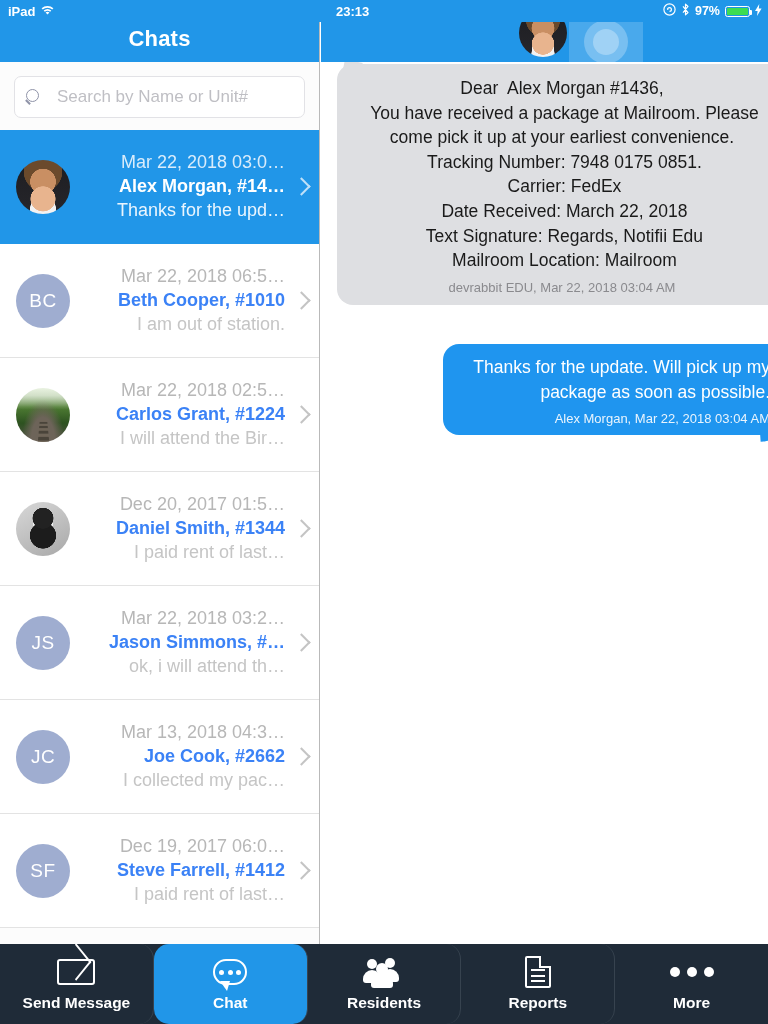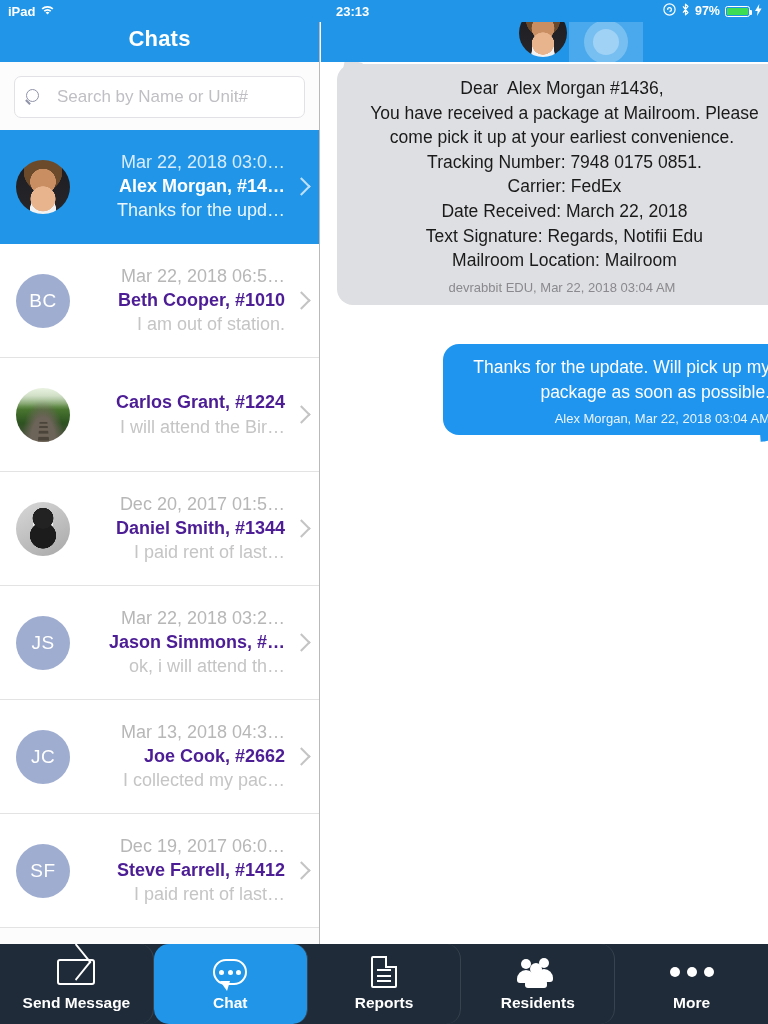--- a/index.html
+++ b/index.html
@@ -71,21 +71,21 @@
     width:54px; height:54px; border-radius:50%; flex:0 0 54px; overflow:hidden;
     display:flex; align-items:center; justify-content:center;
     background:#9fadd0; color:#ffffff; font-size:19px; letter-spacing:.5px;
   }
   .row-main{ flex:1; min-width:0; padding-left:14px; text-align:right; padding-right:6px; }
   .row-time{
     font-size:18px; color:#b7b7b7; white-space:nowrap; overflow:hidden;
     text-overflow:ellipsis; line-height:1.3;
   }
   .row-name{
-    font-size:18px; font-weight:bold; color:#4c1d95; white-space:nowrap;
+    font-size:18px; font-weight:bold; color:#3b82f6; white-space:nowrap;
     overflow:hidden; text-overflow:ellipsis; line-height:1.35;
   }
   .row-prev{
     font-size:18px; color:#c5c5c5; white-space:nowrap; overflow:hidden;
     text-overflow:ellipsis; line-height:1.35;
   }
   .chat-row.active .row-time{ color:#d9ecfb; }
   .chat-row.active .row-name{ color:#ffffff; }
   .chat-row.active .row-prev{ color:#eaf5fe; }
   .chev{
@@ -332,20 +332,21 @@
           <div class="row-main">
             <div class="row-time">Mar 22, 2018 06:5…</div>
             <div class="row-name">Beth Cooper, #1010</div>
             <div class="row-prev">I am out of station.</div>
           </div>
           <div class="chev"></div>
         </div>
         <div class="chat-row">
           <div class="avatar av-forest"></div>
           <div class="row-main">
+            <div class="row-time">Mar 22, 2018 02:5…</div>
             <div class="row-name">Carlos Grant, #1224</div>
             <div class="row-prev">I will attend the Bir…</div>
           </div>
           <div class="chev"></div>
         </div>
         <div class="chat-row">
           <div class="avatar av-cartoon"></div>
           <div class="row-main">
             <div class="row-time">Dec 20, 2017 01:5…</div>
             <div class="row-name">Daniel Smith, #1344</div>
@@ -431,45 +432,45 @@
           <div class="ic-chat">
             <i></i>
             <i></i>
             <i></i>
           </div>
         </div>
         <div class="lbl">Chat</div>
       </div>
       <div class="tab">
         <div class="ico">
-          <div class="ic-doc">
-            <div class="lines">
-              <i></i>
-              <i></i>
-              <i></i>
-            </div>
-          </div>
-        </div>
-        <div class="lbl">Reports</div>
-      </div>
-      <div class="tab">
-        <div class="ico">
           <div class="ic-people">
             <b class="h1"></b>
             <b class="b1"></b>
             <b class="h2"></b>
             <b class="b2"></b>
             <b class="h3"></b>
             <b class="b3"></b>
           </div>
         </div>
         <div class="lbl">Residents</div>
       </div>
       <div class="tab">
         <div class="ico">
+          <div class="ic-doc">
+            <div class="lines">
+              <i></i>
+              <i></i>
+              <i></i>
+            </div>
+          </div>
+        </div>
+        <div class="lbl">Reports</div>
+      </div>
+      <div class="tab">
+        <div class="ico">
           <div class="ic-dots">
             <i></i>
             <i></i>
             <i></i>
           </div>
         </div>
         <div class="lbl">More</div>
       </div>
     </div>
 

